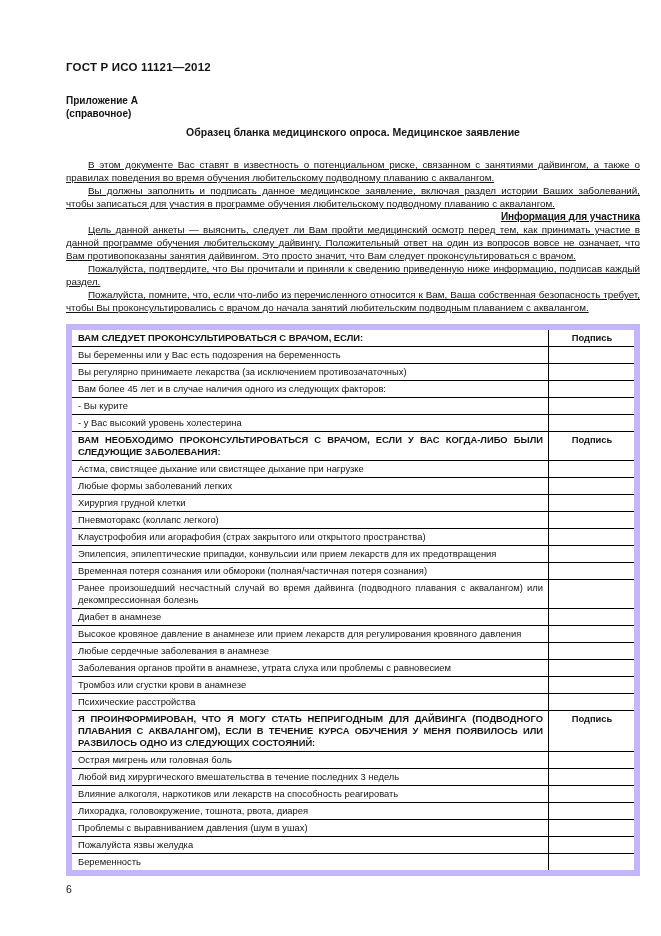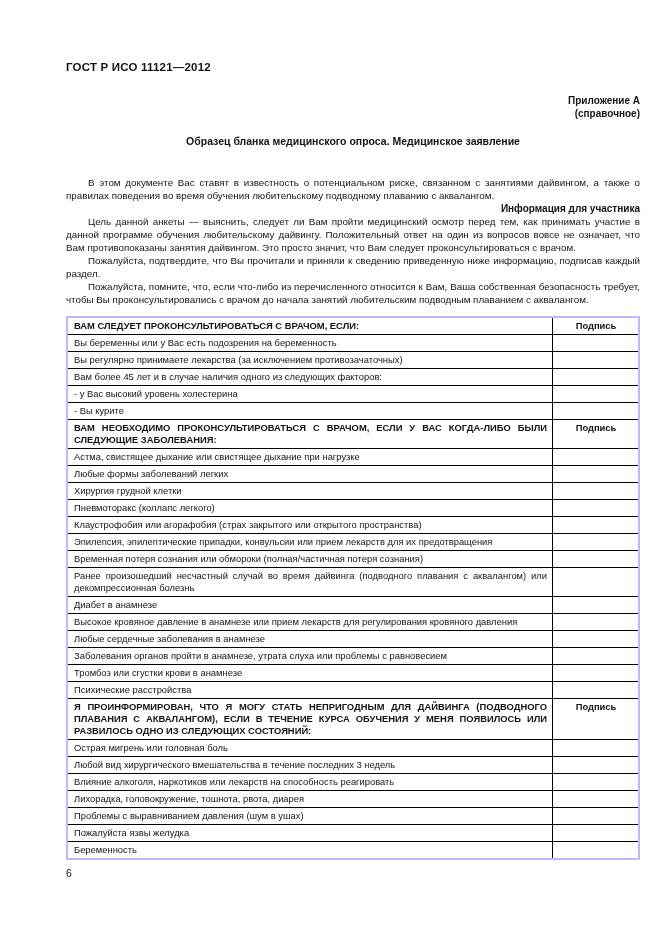--- a/index.html
+++ b/index.html
@@ -22,34 +22,35 @@
     height: 936px;
     box-sizing: border-box;
     padding: 57px 21px 0 66px;
   }
   .doc-code {
     font-size: 11.5px;
     font-weight: bold;
     letter-spacing: 0.2px;
   }
   .appendix-block {
-    text-align: right;
+    text-align: left;
     margin-top: 21px;
     font-size: 10px;
     font-weight: bold;
     line-height: 13px;
   }
   .doc-title {
     text-align: center;
     font-size: 10.5px;
     font-weight: bold;
-    margin-top: 15px;
+    margin-top: 6px;
   }
   .intro {
-    margin-top: 29px;
+    margin-top: 20px;
+    text-decoration: underline;
   }
   .para {
     font-size: 9.8px;
     line-height: 13px;
     text-align: justify;
     text-indent: 22px;
     margin: 0;
     hyphens: auto;
   }
   .info-heading {
@@ -65,21 +66,21 @@
     table-layout: fixed;
   }
   table.med-table td {
     border: 1px solid #000;
     padding: 2px 5px 2px 6px;
     font-size: 9.4px;
     line-height: 12px;
     vertical-align: top;
     overflow: hidden;
   }
-  table.med-table { border: 2px solid #c4b5fd; }
+  table.med-table { border: 6px solid #c4b5fd; }
   td.col-sig { width: 74px; }
   td.hdr-cell {
     font-weight: bold;
     font-size: 9.8px;
     line-height: 13px;
     text-align: justify;
   }
   td.sig-hdr {
     font-weight: bold;
     font-size: 9.8px;
@@ -102,20 +103,21 @@
 
   <div class="appendix-block">
     <div>Приложение А</div>
     <div>(справочное)</div>
   </div>
 
   <div class="doc-title">Образец бланка медицинского опроса. Медицинское заявление</div>
 
   <div class="intro">
     <p class="para">В этом документе Вас ставят в известность о потенциальном риске, связанном с занятиями дайвингом, а также о правилах поведения во время обучения любительскому подводному плаванию с аквалангом.</p>
+    <p class="para">Вы должны заполнить и подписать данное медицинское заявление, включая раздел истории Ваших заболеваний, чтобы записаться для участия в программе обучения любительскому подводному плаванию с аквалангом.</p>
     <div class="info-heading">Информация для участника</div>
     <p class="para">Цель данной анкеты — выяснить, следует ли Вам пройти медицинский осмотр перед тем, как принимать участие в данной программе обучения любительскому дайвингу. Положительный ответ на один из вопросов вовсе не означает, что Вам противопоказаны занятия дайвингом. Это просто значит, что Вам следует проконсультироваться с врачом.</p>
     <p class="para">Пожалуйста, подтвердите, что Вы прочитали и приняли к сведению приведенную ниже информацию, подписав каждый раздел.</p>
     <p class="para">Пожалуйста, помните, что, если что-либо из перечисленного относится к Вам, Ваша собственная безопасность требует, чтобы Вы проконсультировались с врачом до начала занятий любительским подводным плаванием с аквалангом.</p>
   </div>
 
   <table class="med-table">
     <tbody>
         <tr>
           <td class="hdr-cell">ВАМ СЛЕДУЕТ ПРОКОНСУЛЬТИРОВАТЬСЯ С ВРАЧОМ, ЕСЛИ:</td>
@@ -127,25 +129,25 @@
         </tr>
         <tr>
           <td class="item-cell">Вы регулярно принимаете лекарства (за исключением противозачаточных)</td>
           <td class="col-sig sig-cell"></td>
         </tr>
         <tr>
           <td class="item-cell">Вам более 45 лет и в случае наличия одного из следующих факторов:</td>
           <td class="col-sig sig-cell"></td>
         </tr>
         <tr>
+          <td class="item-cell">- Вы курите</td>
+          <td class="col-sig sig-cell"></td>
+        </tr>
+        <tr>
           <td class="item-cell">- у Вас высокий уровень холестерина</td>
-          <td class="col-sig sig-cell"></td>
-        </tr>
-        <tr>
-          <td class="item-cell">- Вы курите</td>
           <td class="col-sig sig-cell"></td>
         </tr>
         <tr>
           <td class="hdr-cell">ВАМ НЕОБХОДИМО ПРОКОНСУЛЬТИРОВАТЬСЯ С ВРАЧОМ, ЕСЛИ У ВАС КОГДА-ЛИБО БЫЛИ СЛЕДУЮЩИЕ ЗАБОЛЕВАНИЯ:</td>
           <td class="col-sig sig-hdr">Подпись</td>
         </tr>
         <tr>
           <td class="item-cell">Астма, свистящее дыхание или свистящее дыхание при нагрузке</td>
           <td class="col-sig sig-cell"></td>
         </tr>

